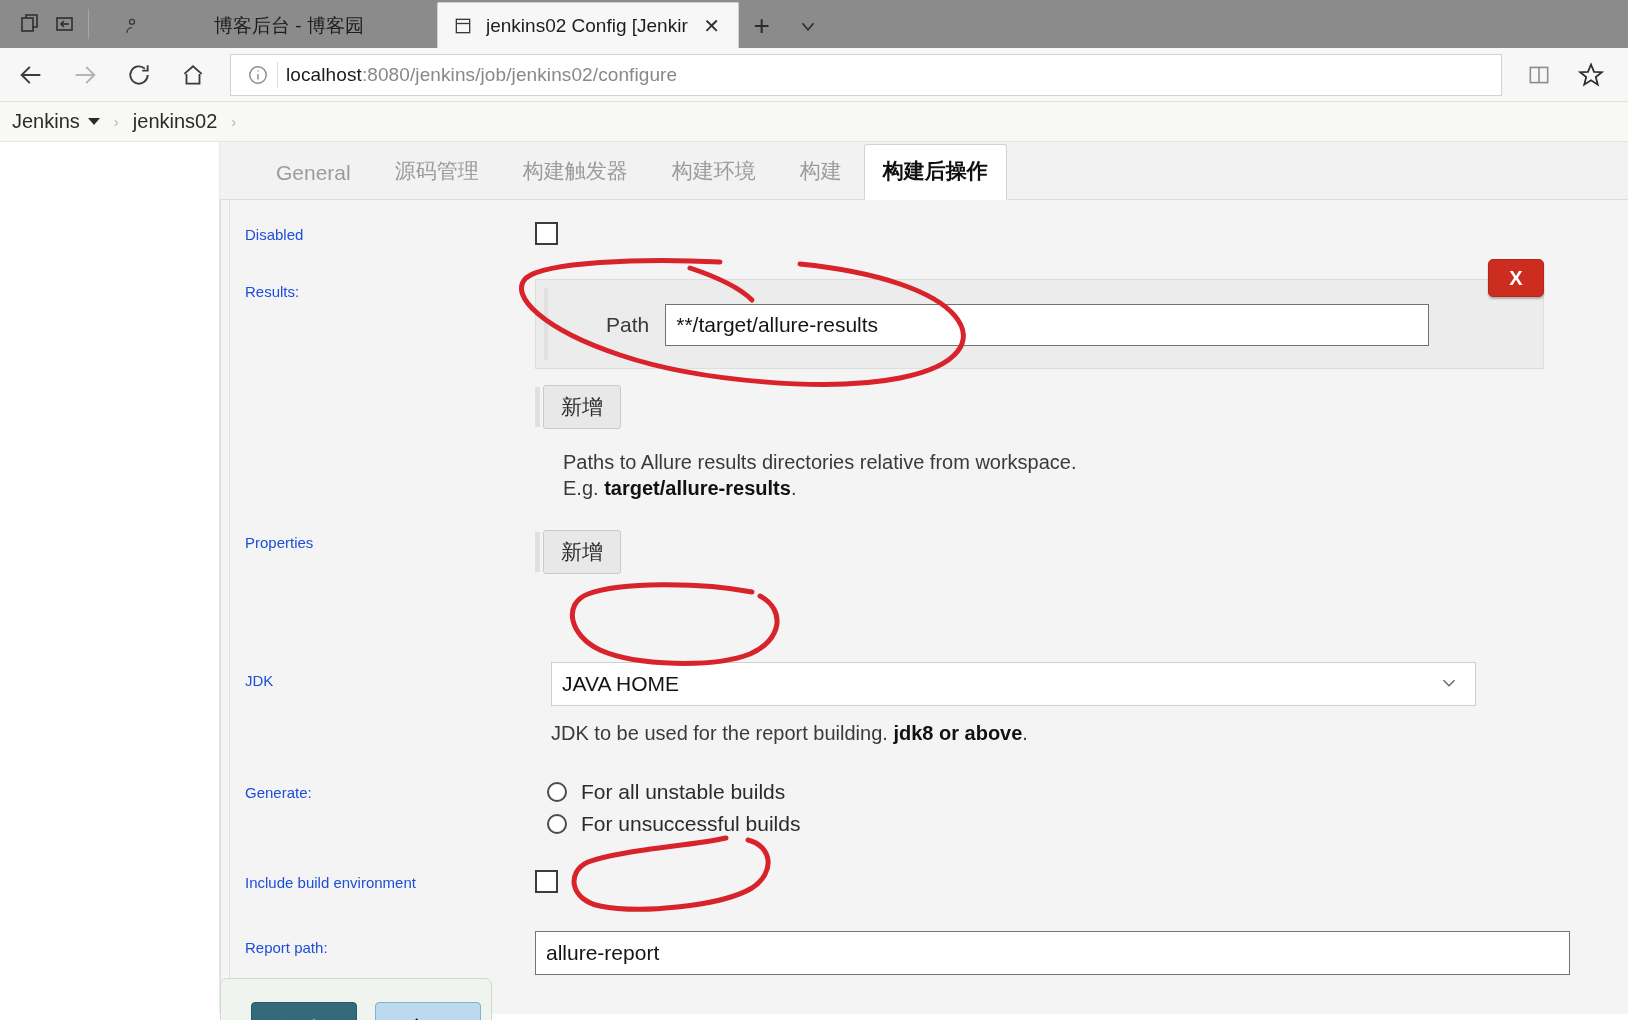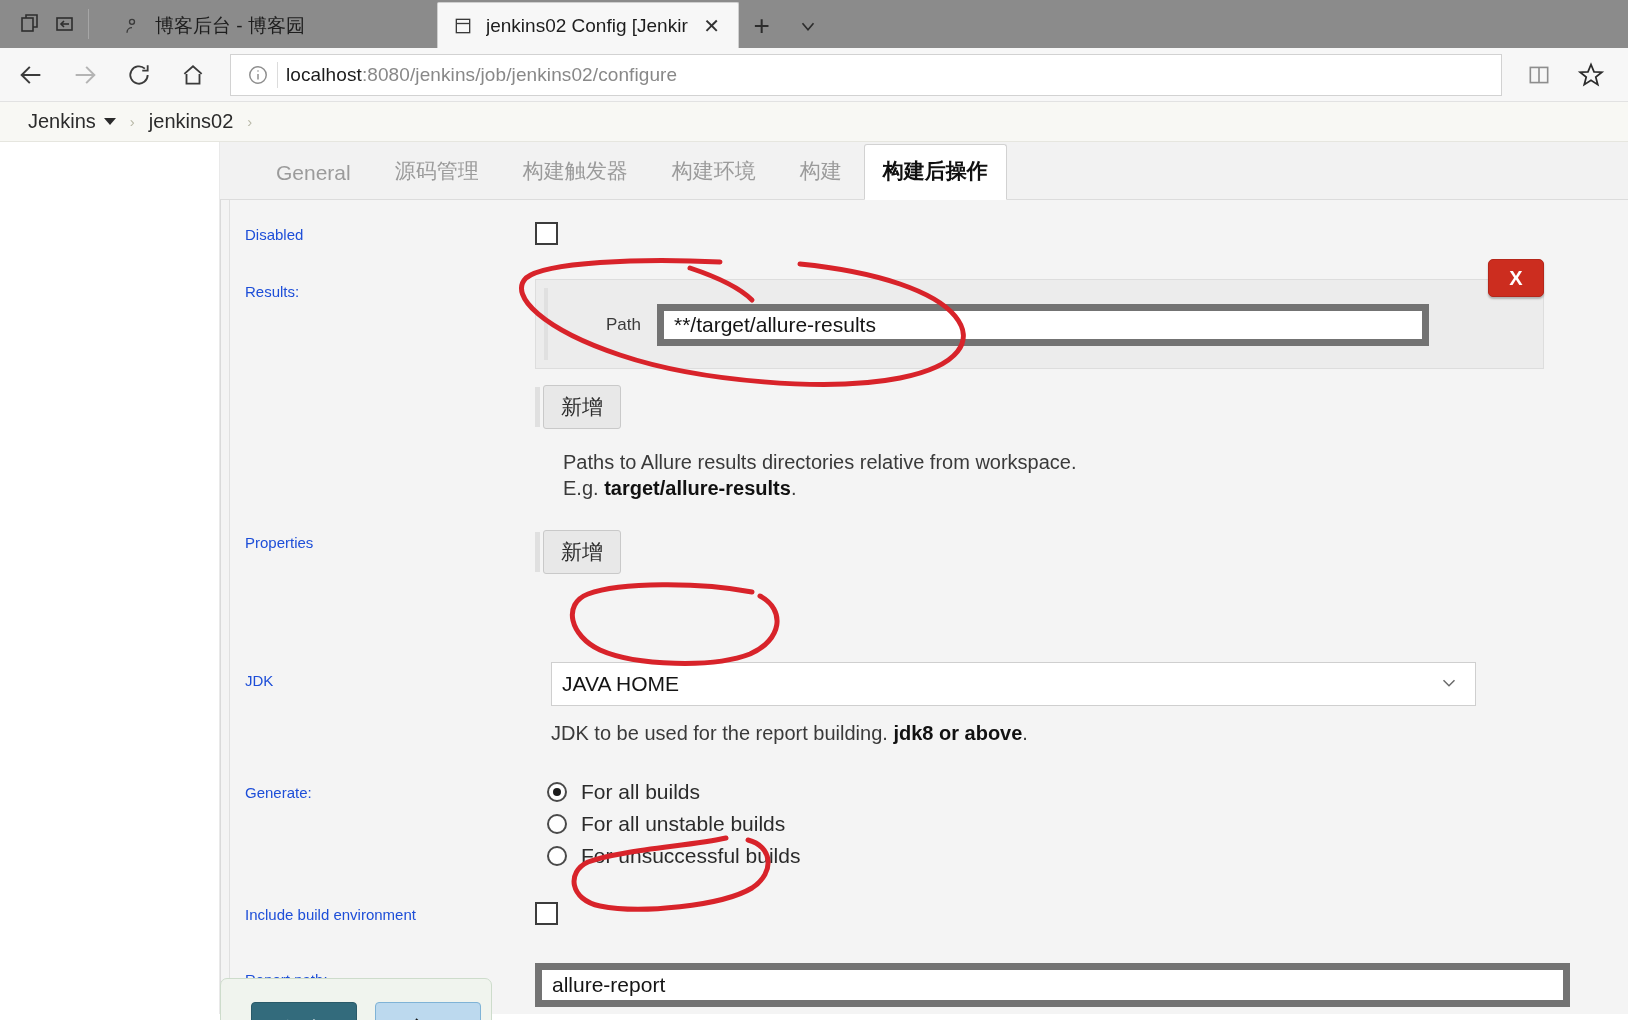--- a/index.html
+++ b/index.html
@@ -35,21 +35,21 @@
   .btab {
     height: 44px;
     display: flex; align-items: center;
     gap: 12px;
     padding: 0 14px;
     font-size: 19px;
     color: #1d1d1d;
     white-space: nowrap;
     position: relative;
   }
-  .btab.inactive { background: #8b8b8b; min-width: 330px; }
+  .btab.inactive { background: #8b8b8b; min-width: 330px; text-align: center; }
   .btab.active {
     background: #f7f7f7;
     min-width: 278px;
     height: 46px;
     border-top-left-radius: 2px;
     border-top-right-radius: 2px;
     border: 1px solid #cfcfcf;
     border-bottom: none;
   }
   .tab-ico { width: 22px; height: 22px; flex: none; display:flex; align-items:center; justify-content:center;}
@@ -102,21 +102,21 @@
   .navbar-right .navbtn { width: 46px; }
 
   
   .page { position: relative; width: 1628px; height: 912px; background: #ffffff; }
 
   .breadcrumb {
     height: 40px;
     background: #f8f8f4;
     border-bottom: 1px solid #e6e6df;
     display: flex; align-items: center;
-    padding-left: 28px;
+    padding-left: 12px;
     font-size: 20px;
     color: #333;
   }
   .bc-item { color: #2b2b2b; display: flex; align-items: center; gap: 8px; }
   .bc-caret {
     width: 0; height: 0;
     border-left: 6px solid transparent;
     border-right: 6px solid transparent;
     border-top: 7px solid #2b2b2b;
     display: inline-block;
@@ -186,26 +186,26 @@
     border: 1px solid #dddddd;
     position: relative;
     padding: 24px 0 22px 0;
   }
   .repeat-panel::before {
     content: "";
     position: absolute; left: 8px; top: 8px; bottom: 8px;
     width: 4px; background: #e0e0e0;
   }
   .inline-row { display: flex; align-items: center; padding-left: 70px; }
-  .inline-label { font-size: 17px; color: #3a3a3a; margin-right: 16px; }
+  .inline-label { font-size: 21px; color: #3a3a3a; margin-right: 16px; }
   .txtinput {
     flex: 1;
     height: 42px;
     background: #ffffff;
-    border: 7px solid #737373;
+    border: 1px solid #737373;
     font-size: 21px;
     color: #151515;
     padding: 0 10px;
     font-family: "Liberation Sans", sans-serif;
   }
   .btn-add {
     background: #e8e8e8;
     border: 1px solid #c9c9c9;
     border-radius: 3px;
     font-size: 21px;
@@ -505,24 +505,20 @@
               <div class="help" style="margin-top:14px;">
                 <span>JDK to be used for the report building. </span><b>jdk8 or above</b><span>.</span>
               </div>
             </div>
           </div>
 
           <div class="frow" style="padding-top:34px;gap:12px;">
             <div class="flabel">Generate:</div>
             <div class="fctl">
               <div class="radio-line">
-                <span class="radio on"></span>
-                <span class="radio-label">For all builds</span>
-              </div>
-              <div class="radio-line">
                 <span class="radio"></span>
                 <span class="radio-label">For all unstable builds</span>
               </div>
               <div class="radio-line">
                 <span class="radio"></span>
                 <span class="radio-label">For unsuccessful builds</span>
               </div>
             </div>
           </div>
 

